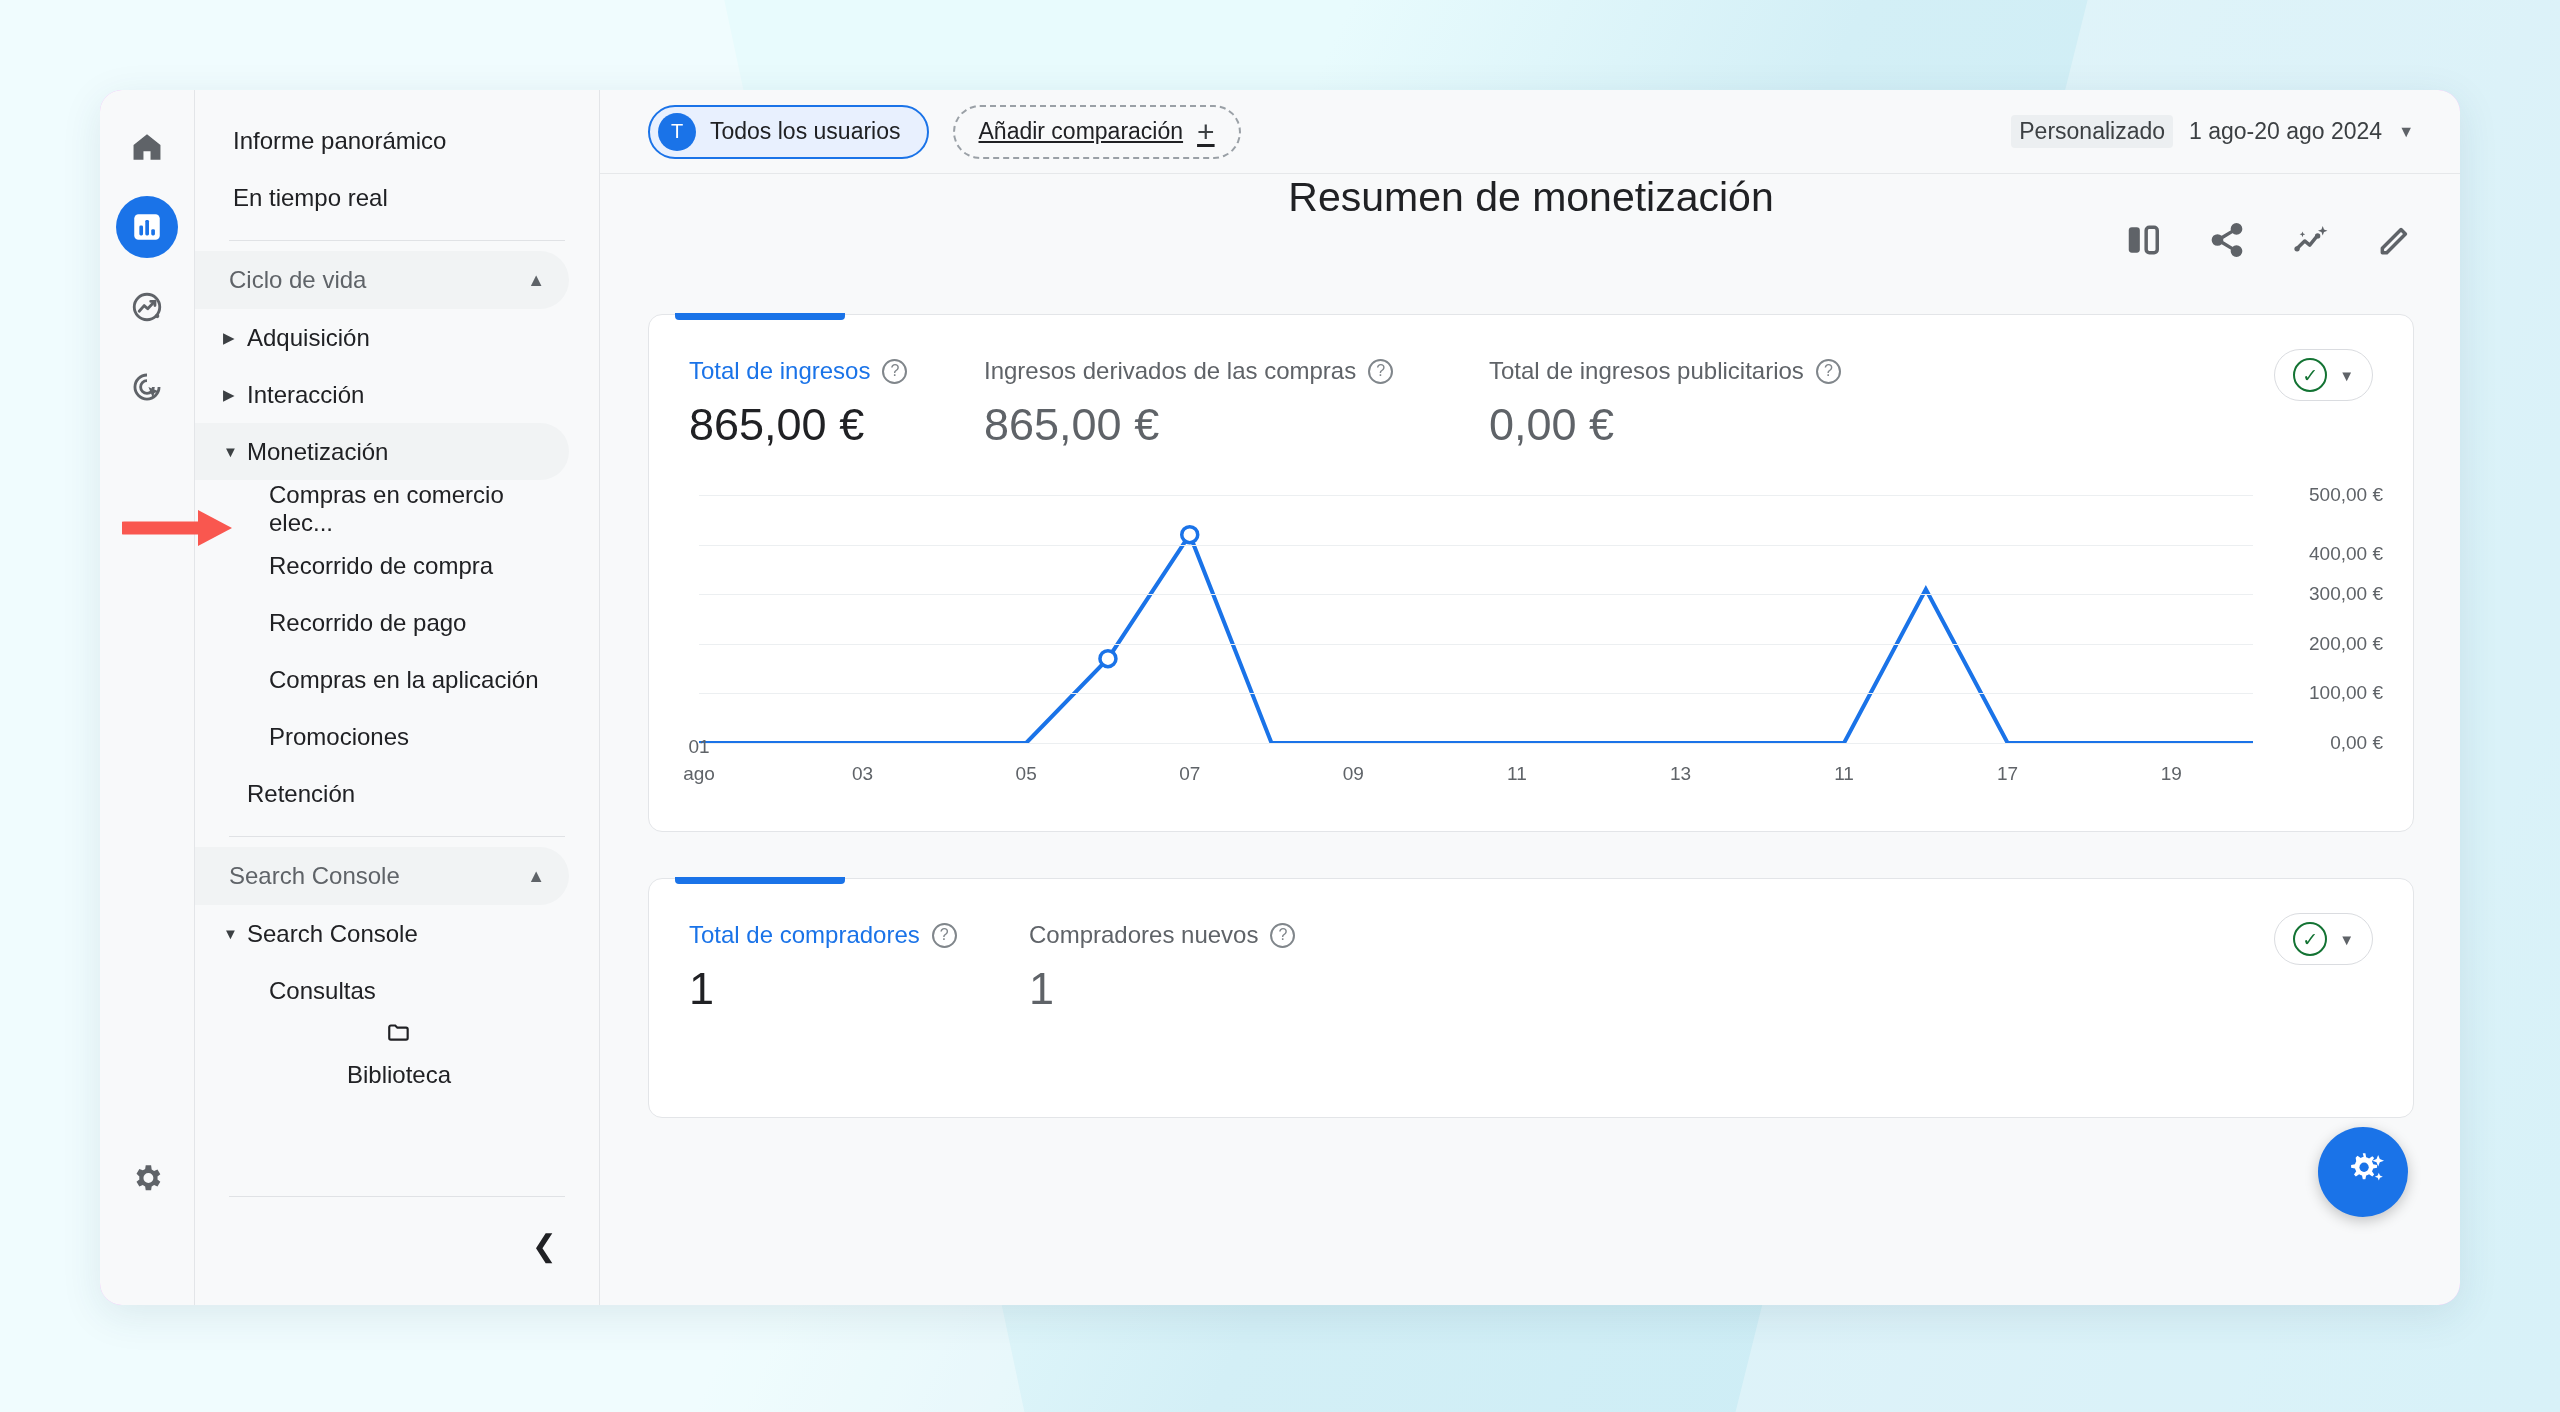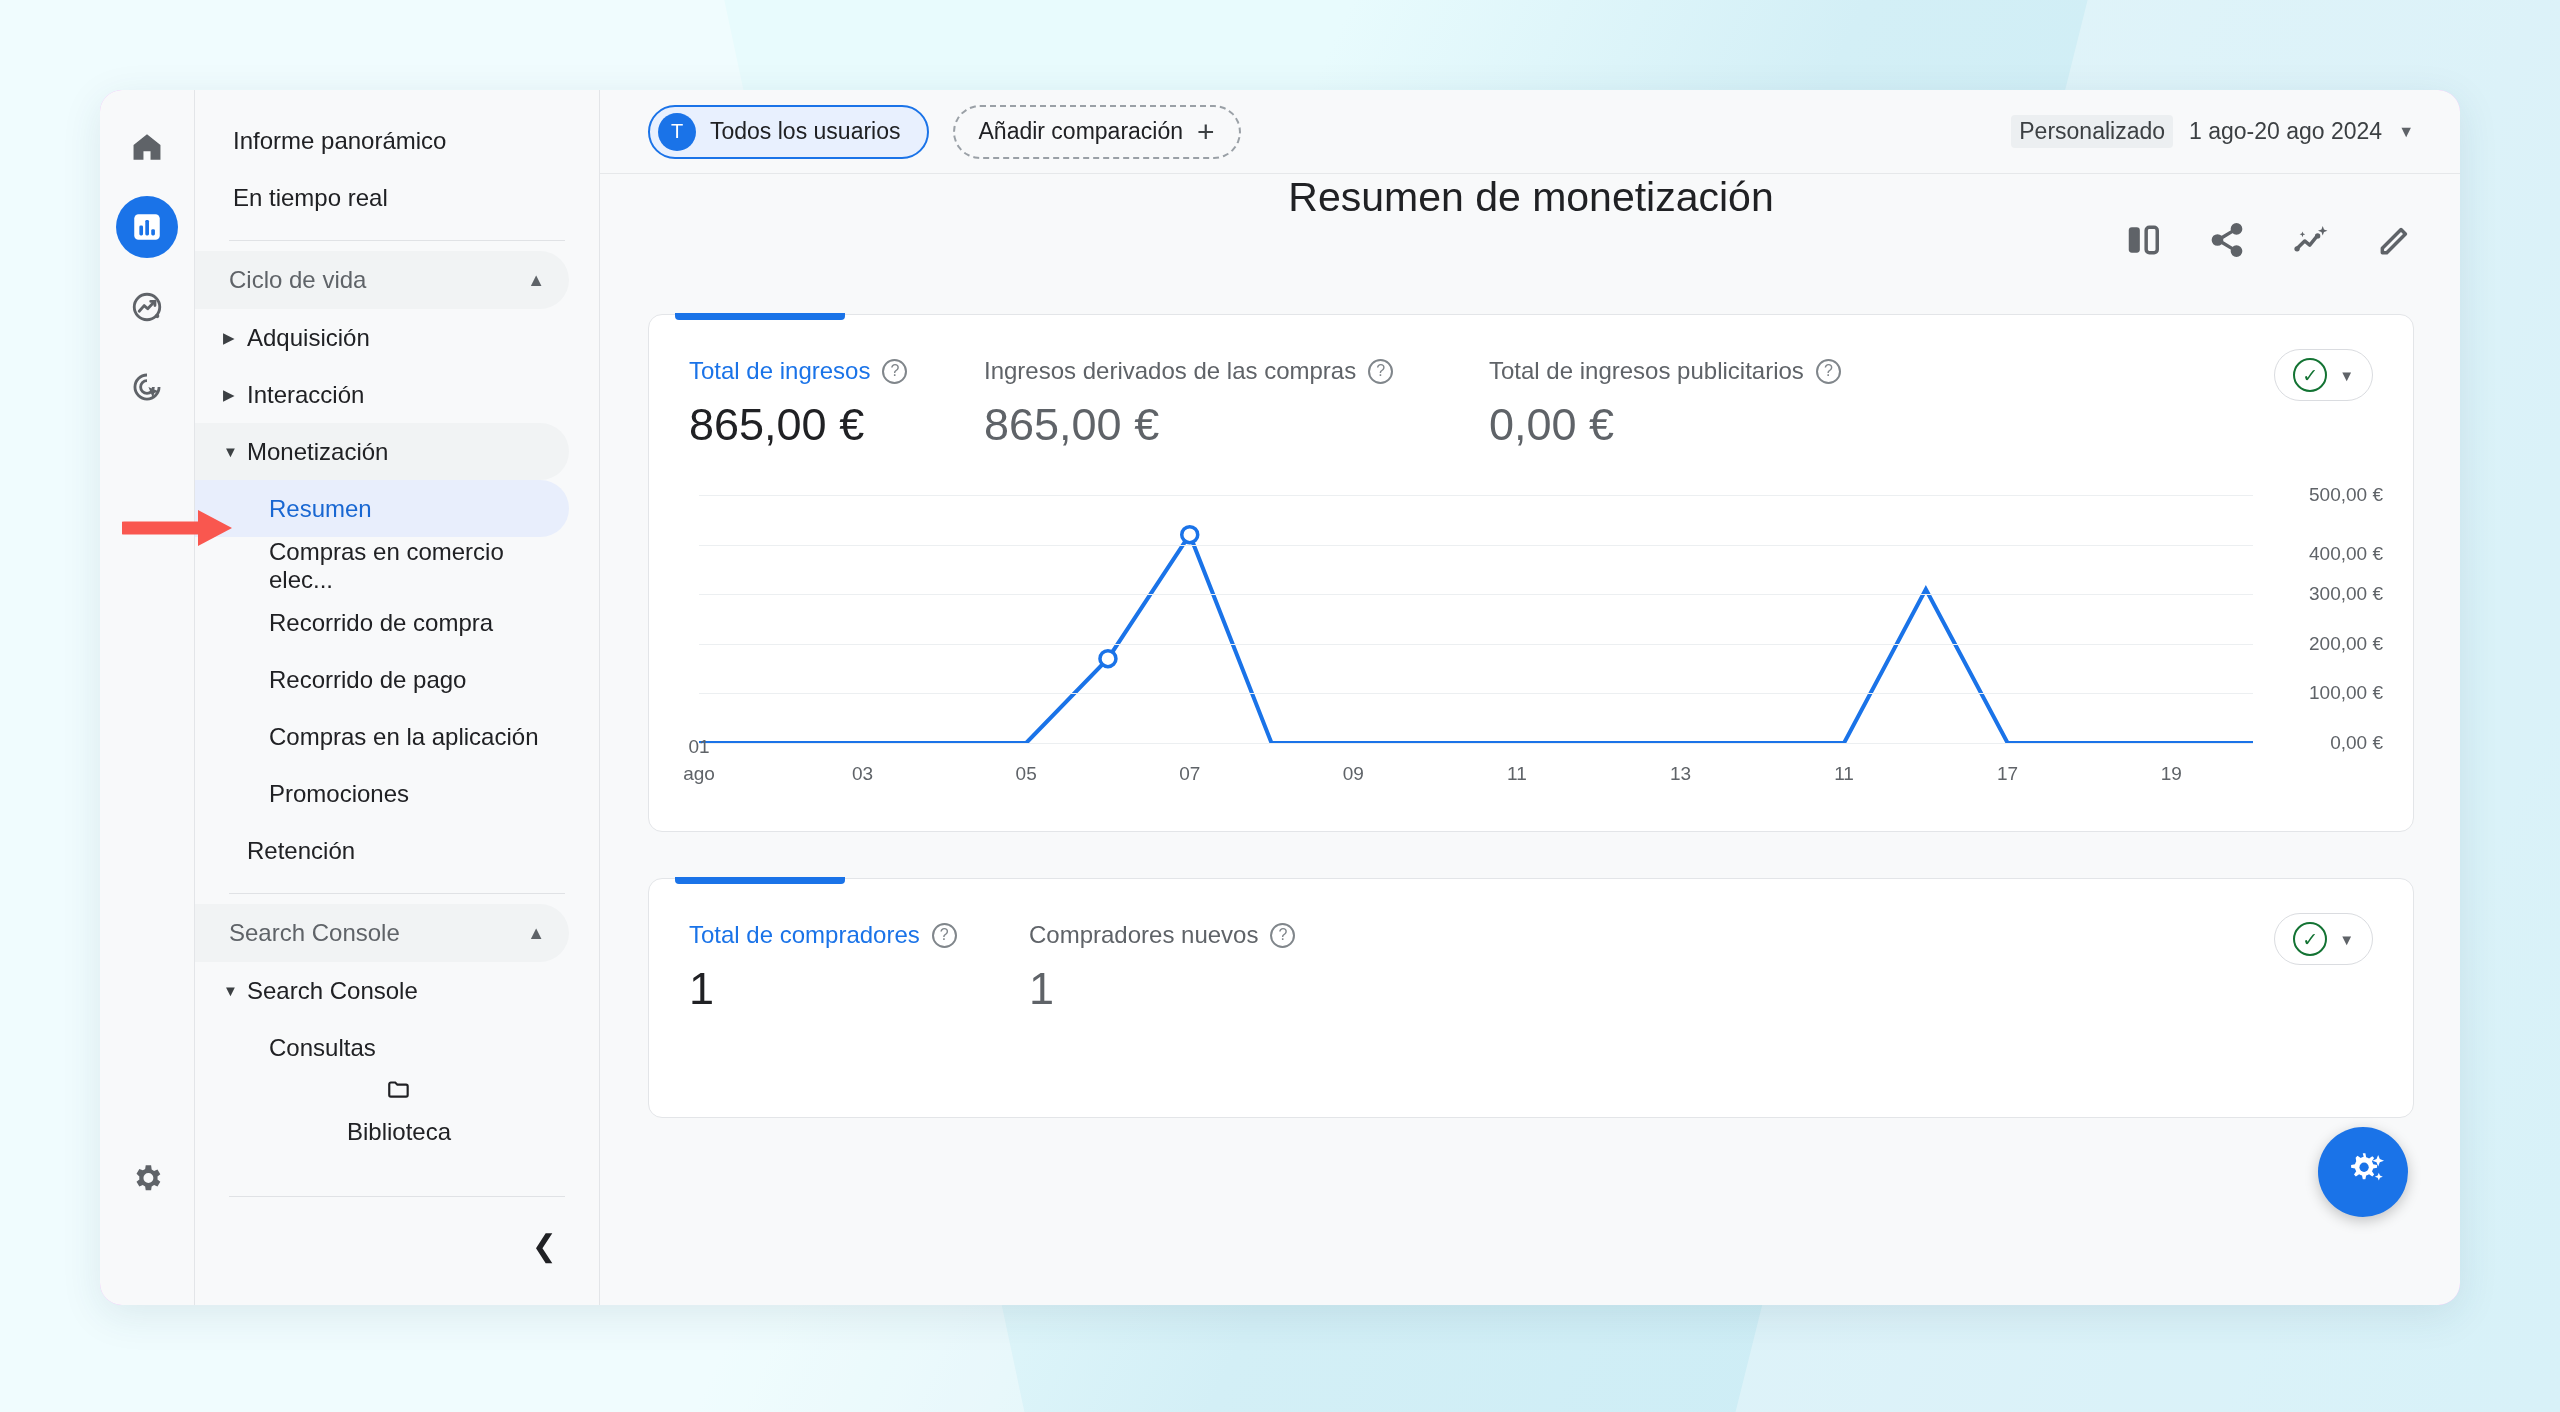--- a/index.html
+++ b/index.html
@@ -138,21 +138,21 @@
   }
   .chip-avatar {
     width: 38px; height: 38px; border-radius: 50%;
     background: #1a73e8; color: #fff; font-size: 20px;
     display: flex; align-items: center; justify-content: center;
   }
   .chip-add {
     display: flex; align-items: center; gap: 14px;
     height: 54px; padding: 0 24px; margin-left: 24px;
     border: 2px dashed #9aa0a6; border-radius: 27px;
-    color: #202124; font-size: 23px; background: transparent;
+    color: #202124; font-size: 23px; background: transparent; text-decoration: underline;
   }
   .chip-add .plus { font-size: 30px; color: #3c4043; line-height: 1; }
   #date-range {
     margin-left: auto; display: flex; align-items: center; gap: 16px;
     font-size: 23px; color: #3c4043;
   }
   #date-preset { background: #eceff1; padding: 3px 8px; border-radius: 4px; color:#3c4043; }
   #date-caret { color: #5f6368; font-size: 16px; }
 
   #titlebar {
@@ -314,23 +314,20 @@
     </div>
     <div class="nav-group">
       <span class="tri">▶</span>
       <span>Interacción</span>
     </div>
     <div class="nav-group expanded">
       <span class="tri">▼</span>
       <span>Monetización</span>
     </div>
 
-    <div class="nav-sub selected">
-      <span>Resumen</span>
-    </div>
     <div class="nav-sub">
       <span>Compras en comercio elec...</span>
     </div>
     <div class="nav-sub">
       <span>Recorrido de compra</span>
     </div>
     <div class="nav-sub">
       <span>Recorrido de pago</span>
     </div>
     <div class="nav-sub">

